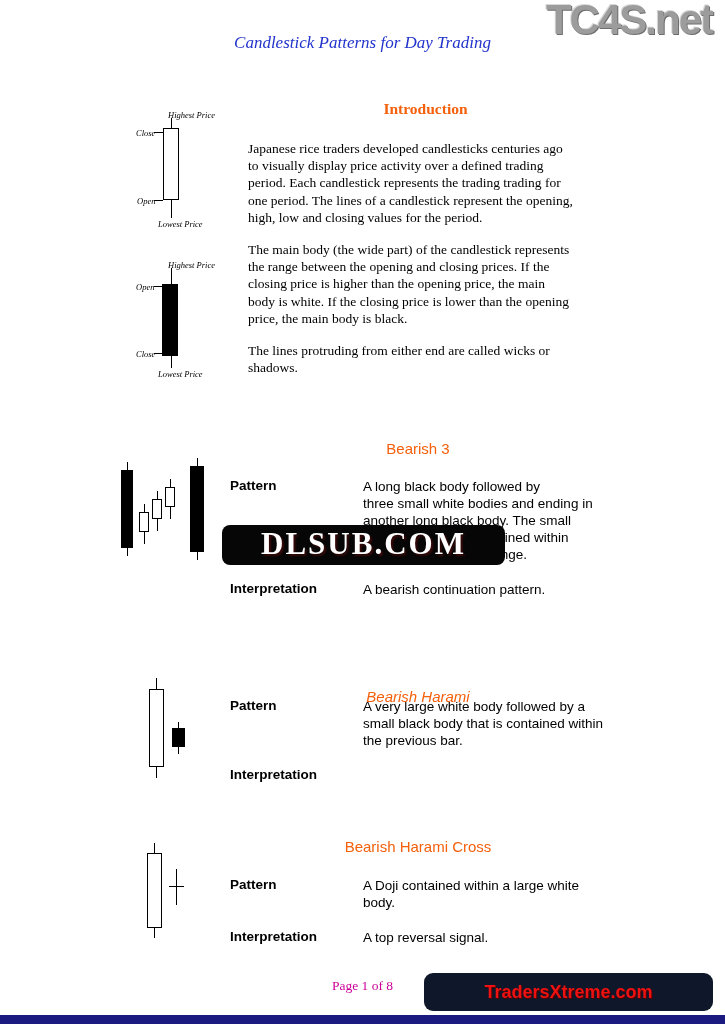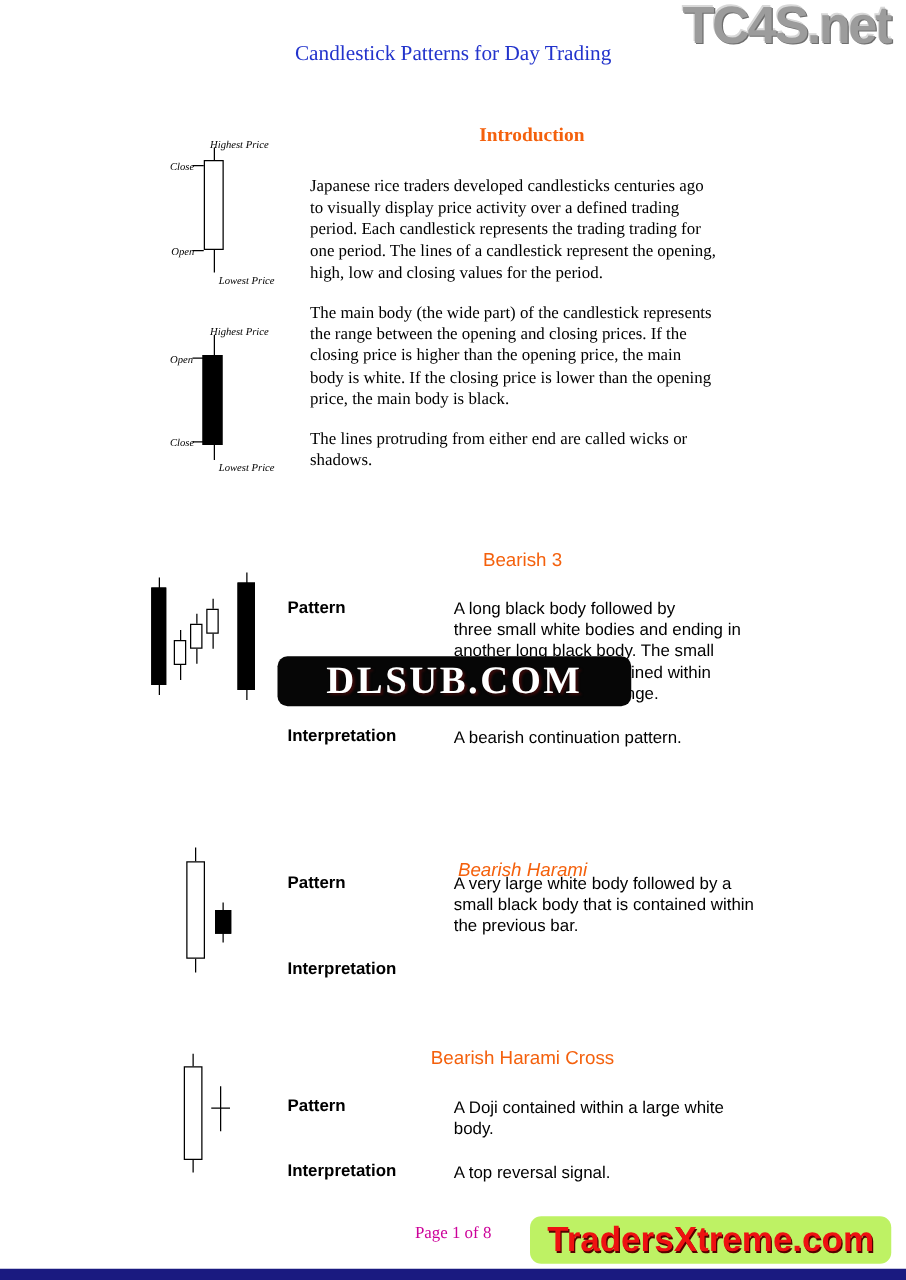--- a/index.html
+++ b/index.html
@@ -13,21 +13,21 @@
   
   .logo {
     position:absolute; top:-4px; right:13px;
     font-family:"Liberation Sans", sans-serif; font-weight:bold;
     font-size:42px; letter-spacing:-2px;
     color:var(--logo-gray,#9c9c9c);
     text-shadow:1px 1px 0 #6e6e6e, -1px -1px 0 #d8d8d8;
   }
   .doc-title {
     position:absolute; top:33px; left:0; width:100%; text-align:center;
-    font-size:17px; color:var(--title-blue,#2233cc);
+    font-size:17px; color:var(--title-blue,#2233cc);font-style:italic;
   }
 
   .intro-heading {
     position:absolute; top:100px; left:248px; width:355px; text-align:center;
     font-weight:bold; font-size:15.5px; color:var(--heading-orange,#f4600c);
   }
 
   .para {
     position:absolute; left:248px; width:380px;
     font-size:13.5px; line-height:17.2px; white-space:pre-line;
@@ -35,21 +35,21 @@
   .para-1 { top:140px; }
   .para-2 { top:241px; }
   .para-3 { top:342px; }
 
   
   .candle-diagram { position:absolute; width:110px; height:125px; }
   .diag-white { left:130px; top:108px; }
   .diag-black { left:130px; top:258px; }
   .lbl { position:absolute; font-size:8.5px; white-space:nowrap;font-style:italic; }
   .lbl-top    { left:38px; top:2px; }
-  .lbl-bottom { left:45px; top:111px; }
+  .lbl-bottom { left:28px; top:111px; }
   .diag-white .lbl-upper { left:6px; top:20px; }
   .diag-white .lbl-lower { left:7px; top:88px; }
   .diag-black .lbl-upper { left:6px; top:24px; }
   .diag-black .lbl-lower { left:6px; top:91px; }
   .wick { position:absolute; left:41px; top:10px; width:1px; height:100px; background:#000; }
   .cbody { position:absolute; border:1px solid #000; background:#fff; }
   .diag-white .cbody { left:33px; top:20px; width:16px; height:72px; }
   .diag-black .cbody { left:32px; top:26px; width:16px; height:72px; background:#000; }
   .tick { position:absolute; width:9px; height:1px; background:#000; left:24px; }
   .diag-white .tick-upper { top:24px; }
@@ -103,22 +103,22 @@
     margin-top:31px;
   }
 
   
   .page-number {
     position:absolute; top:978px; left:0; width:725px; text-align:center;
     font-size:13.5px; color:var(--page-magenta,#cc0099);
   }
   .brand {
     position:absolute; left:424px; top:973px; width:289px; height:38px;
-    background:#bef264; border-radius:9px; text-align:center; line-height:38px;
-    font-family:"Liberation Sans", sans-serif; font-weight:bold; font-size:28px;
+    background:#0f172a; border-radius:9px; text-align:center; line-height:38px;
+    font-family:"Liberation Sans", sans-serif; font-weight:bold; font-size:18px;
     color:var(--brand-red,#ee1111); text-shadow:1px 1px 0 #550000;
   }
   .bottom-bar {
     position:absolute; left:0; top:1015px; width:725px; height:9px;
     background:var(--footer-bar-navy,#1a1a80);
   }
 </style>
 </head>
 <body>
 

